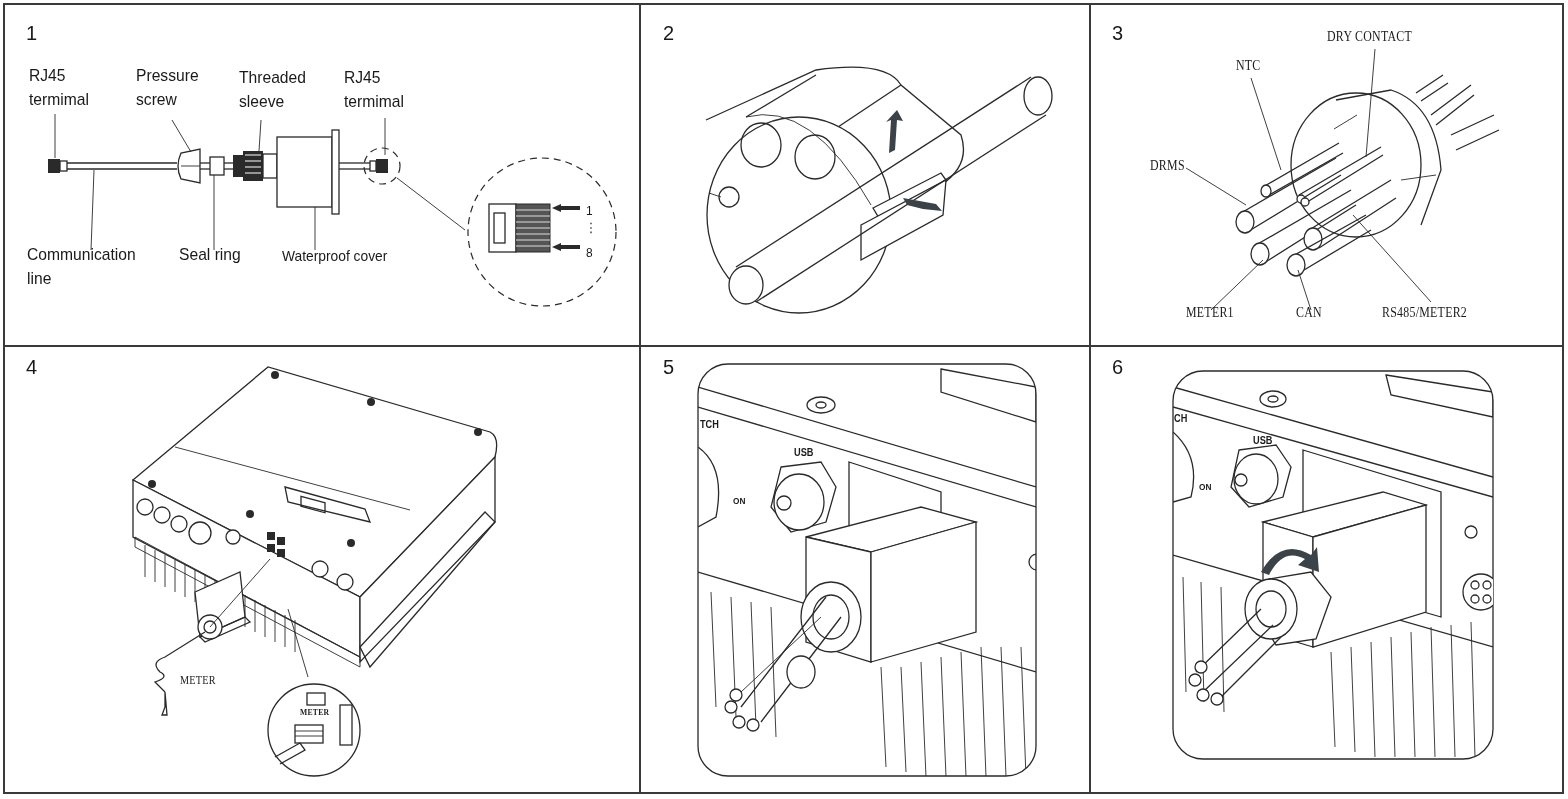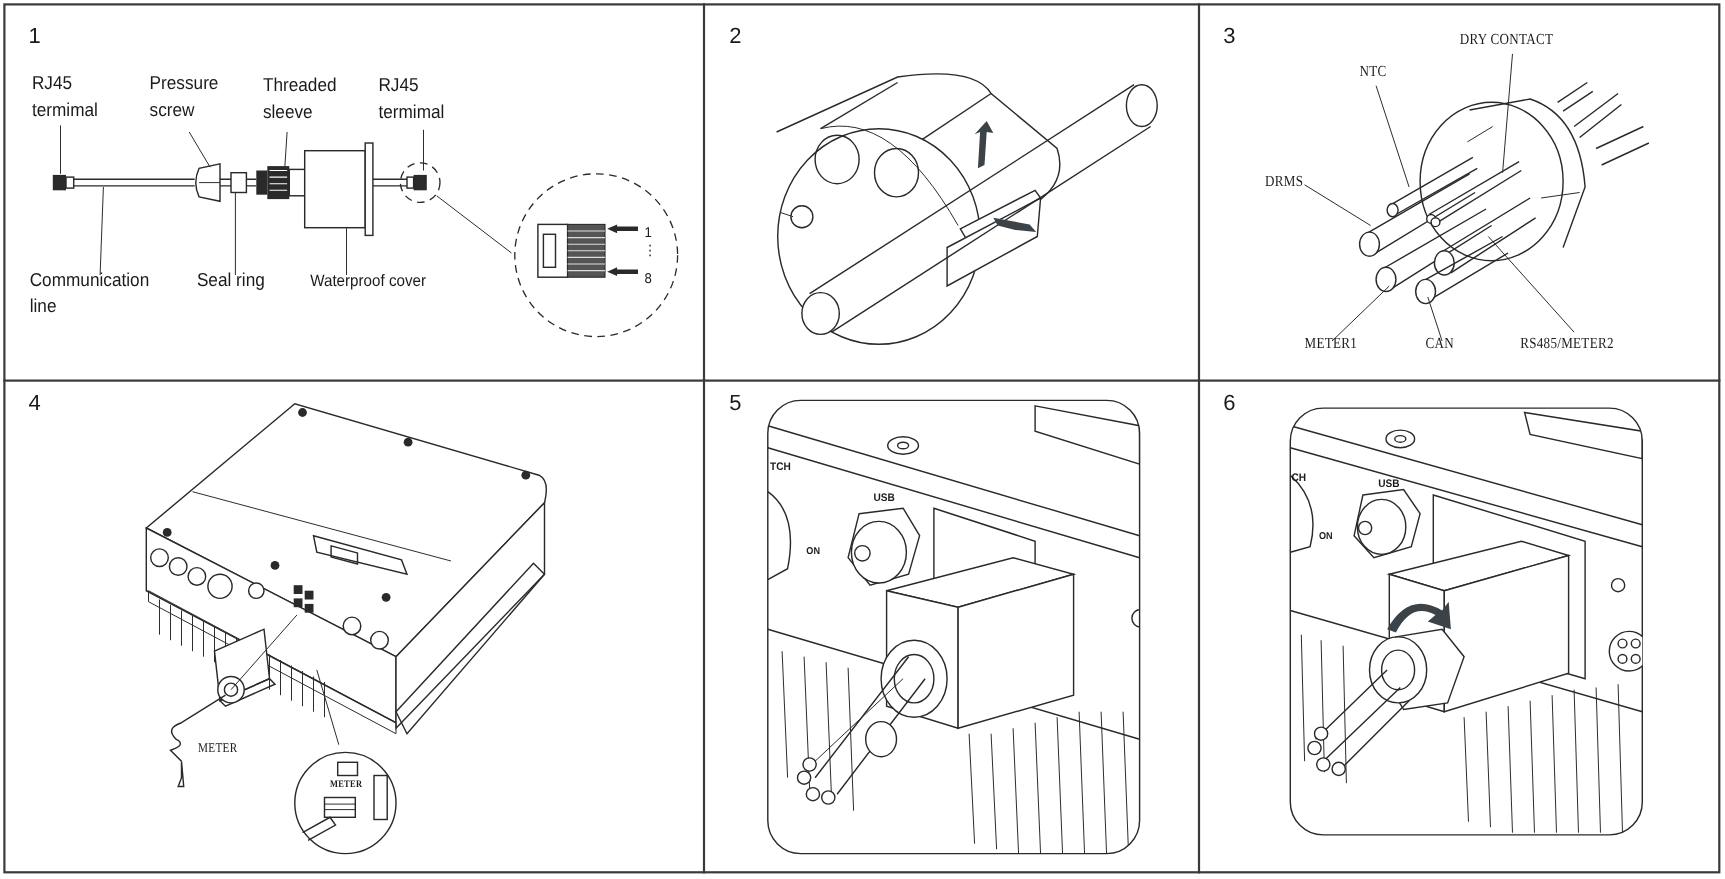--- a/index.html
+++ b/index.html
@@ -402,16 +402,16 @@
       <g>
         <circle cx="390" cy="245" r="18" class="lnw"></circle>
         <circle cx="384" cy="238" r="4" class="ln"></circle>
           <circle cx="396" cy="238" r="4" class="ln"></circle>
         <circle cx="384" cy="252" r="4" class="ln"></circle>
           <circle cx="396" cy="252" r="4" class="ln"></circle>
       </g>
       <circle cx="380" cy="185" r="6" class="ln"></circle>
     </g>
   </svg>
-  <div class="lbl" style="left:83px; top:60px; font-size:10px; font-weight:bold;margin-top:16px;">CH</div>
+  <div class="lbl" style="left:83px; top:60px; font-size:10px; font-weight:bold;">CH</div>
   <div class="lbl" style="left:162px; top:82px; font-size:10px; font-weight:bold;">USB</div>
   <div class="lbl" style="left:108px; top:128px; font-size:9px; font-weight:bold;">ON</div>
 </div>
 
 </body></html>

